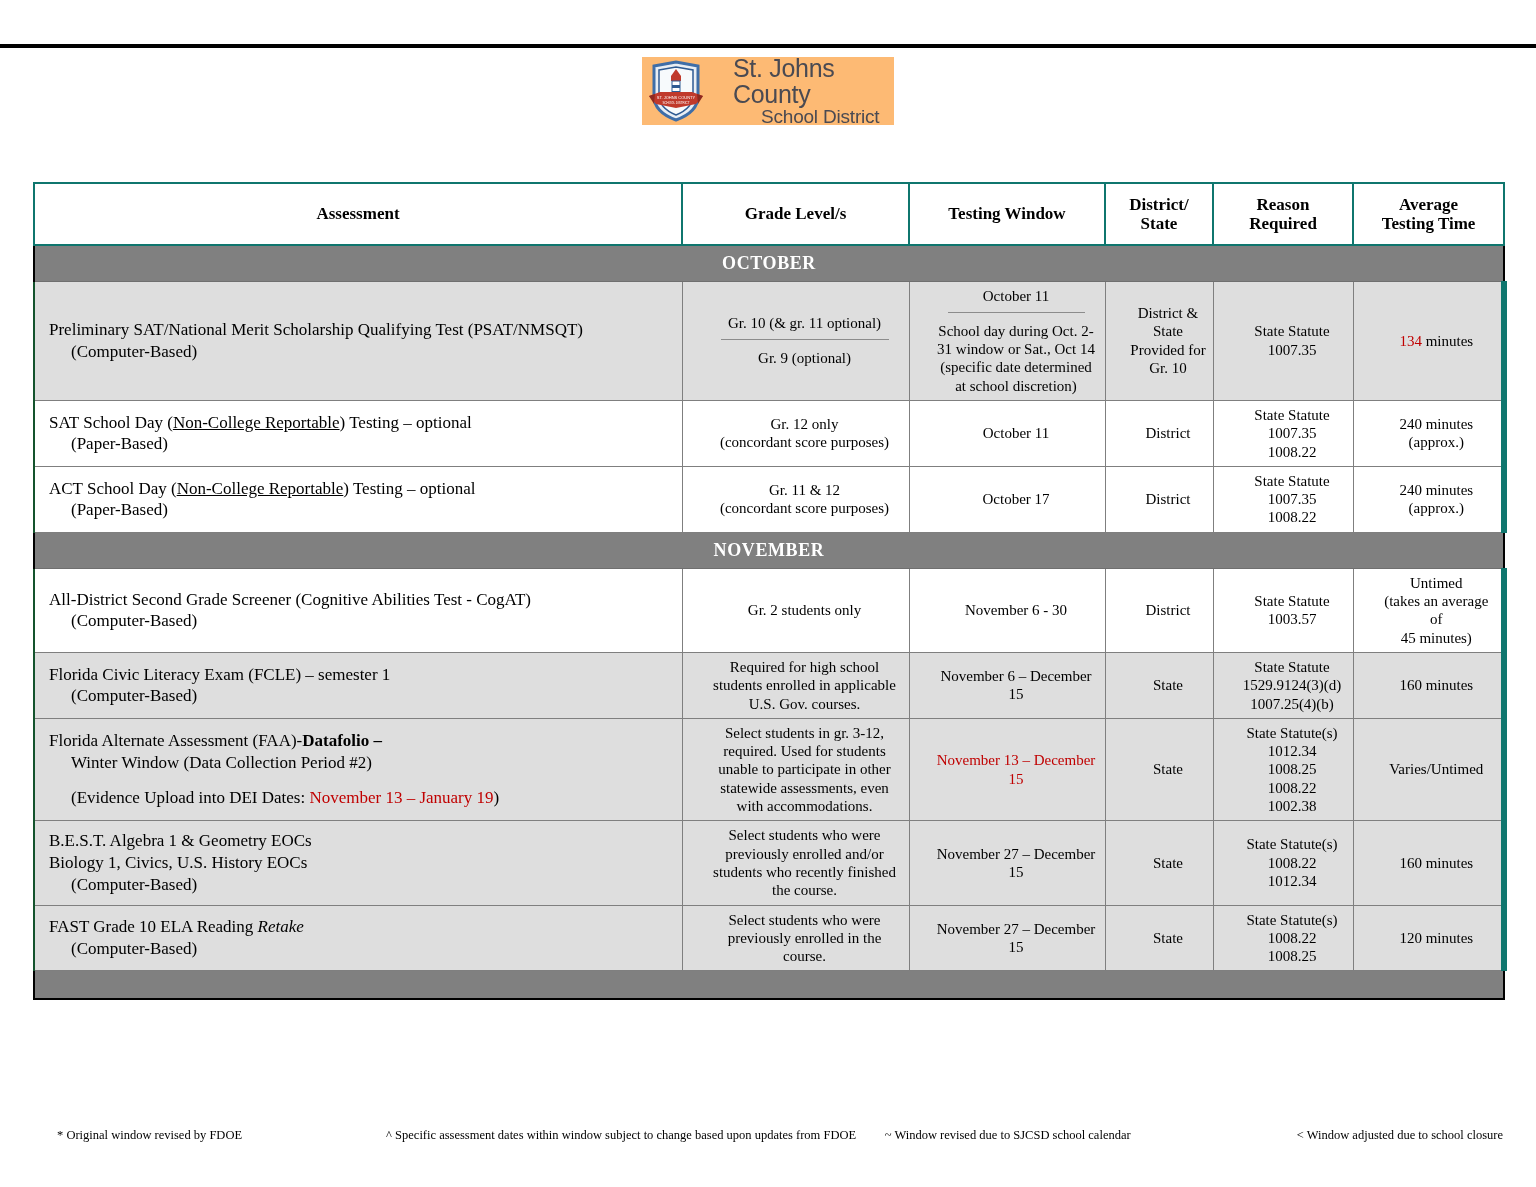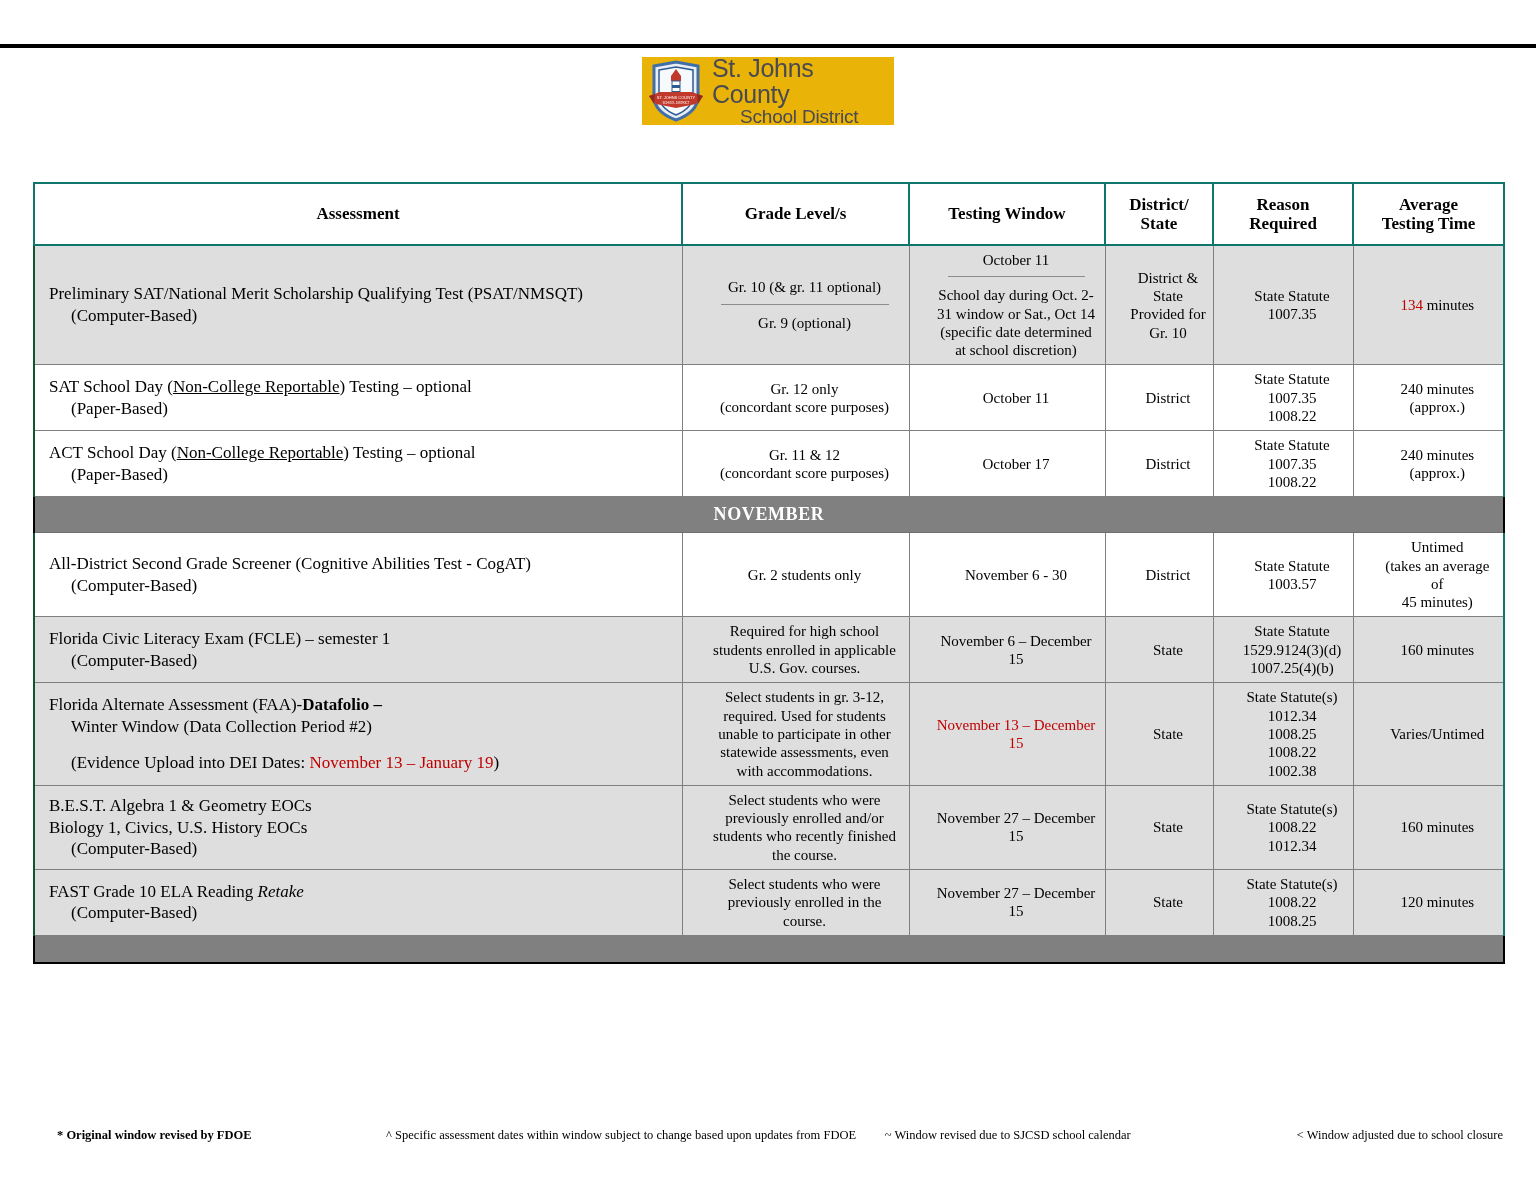--- a/index.html
+++ b/index.html
@@ -38,25 +38,26 @@
     top: 52px;
     width: 1536px;
     height: 78px;
     display: flex;
     align-items: center;
     justify-content: center;
   }
   .logo-box {
     width: 252px;
     height: 68px;
-    background: #eab308;
+    background: #fdba74;
     display: flex;
     align-items: center;
     padding-left: 6px;
     box-sizing: border-box;
+    gap: 21px;
   }
   .logo-shield {
     width: 56px;
     height: 62px;
     position: relative;
     flex: none;
   }
   .logo-text {
     margin-left: 8px;
     font-family: "Liberation Sans", sans-serif;
@@ -172,21 +173,21 @@
   }
   td.assess .indent { padding-left: 22px; display: block; }
   td.assess .gap { display: block; height: 14px; }
 
   td.ctr {
     text-align: center;
     font-size: 15px;
     line-height: 1.22;
     padding-left: 24px;
   }
-  td.last { border-right: 2px solid #0f766e; }
+  td.last { border-right: 6px solid #0f766e; }
 
   .red { color: #c00000; }
   .u { text-decoration: underline; }
   .b { font-weight: bold; }
   .i { font-style: italic; }
 
   .split-top {
     display: block;
     padding-bottom: 7px;
     border-bottom: 1px solid #8c8c8c;
@@ -197,21 +198,21 @@
   
   .footnotes {
     position: absolute;
     left: 33px;
     top: 1128px;
     width: 1470px;
     display: flex;
     font-size: 12.5px;
     white-space: nowrap;
   }
-  .fn1 { width: 330px; padding-left: 24px; font-weight: bold; }
+  .fn1 { width: 330px; padding-left: 24px; }
   .fn2 { width: 500px; }
   .fn3 { width: 330px; }
   .fn4 { width: 290px; text-align: right; }
 </style>
 </head>
 <body>
 
 <div class="page">
 
   <div class="top-rule"></div>
@@ -270,20 +271,23 @@
         </th>
         <th>
           <span>Average</span><br>
           <span>Testing Time</span>
         </th>
       </tr>
     </thead>
 
     <tbody>
 
+      <tr class="month-row">
+        <td colspan="6">OCTOBER</td>
+      </tr>
 
       <tr class="state">
         <td class="assess">
           <span>Preliminary SAT/National Merit Scholarship Qualifying Test (PSAT/NMSQT)</span>
           <span class="indent">(Computer-Based)</span>
         </td>
         <td class="ctr">
           <span class="split-top">Gr. 10 (&amp; gr. 11 optional)</span>
           <span class="split-bot">Gr. 9 (optional)</span>
         </td>

